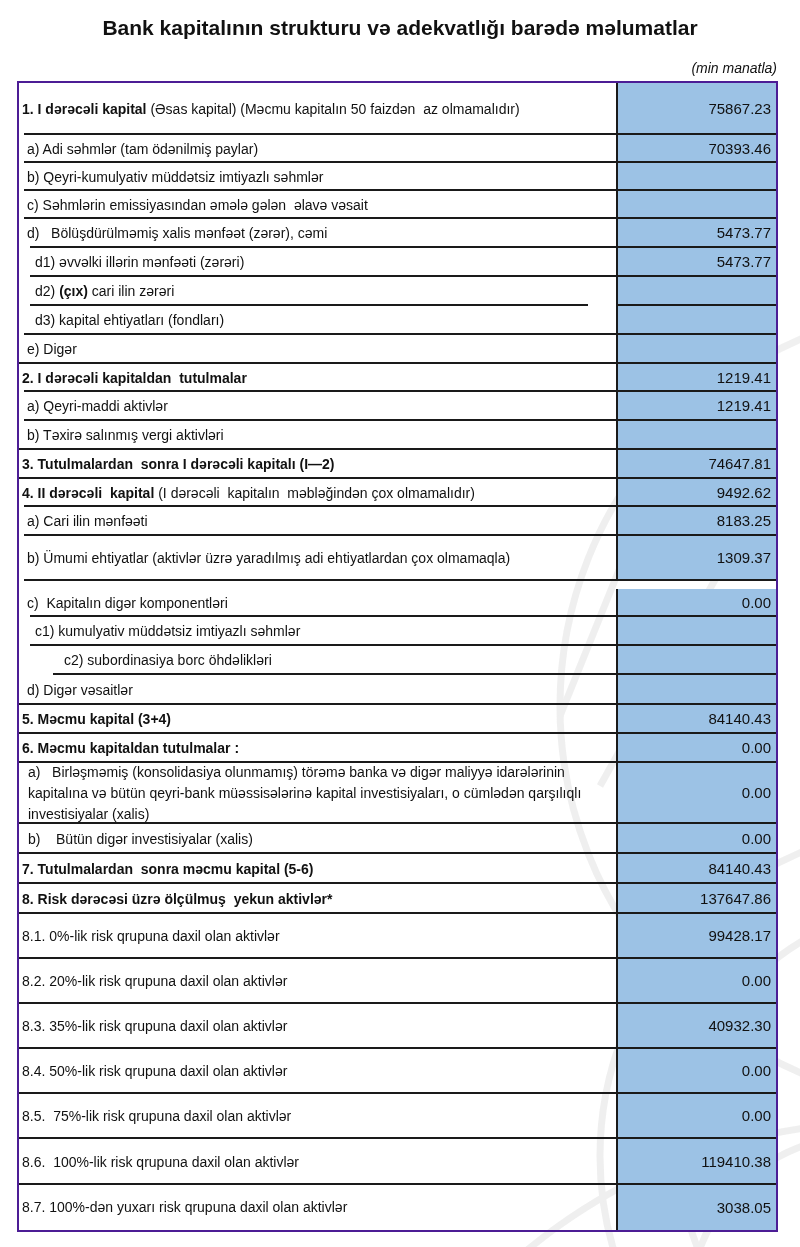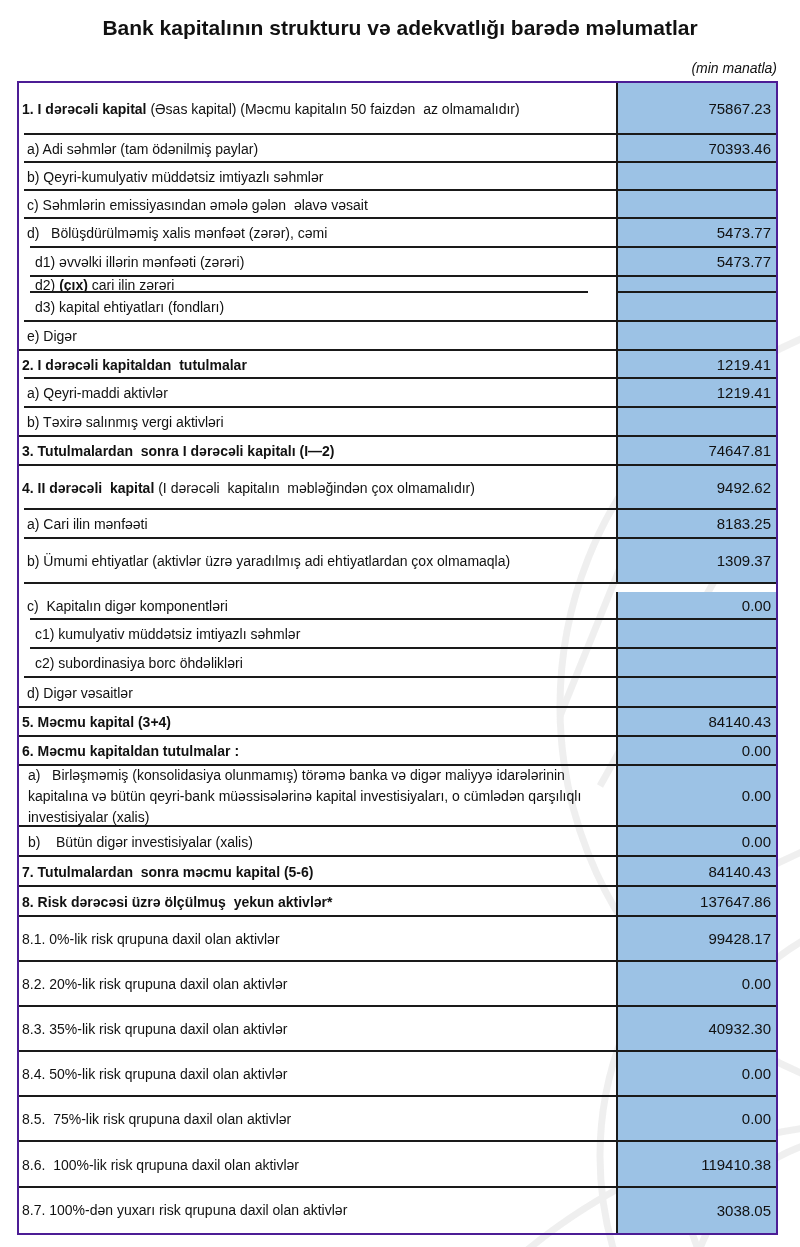--- a/index.html
+++ b/index.html
@@ -113,21 +113,21 @@
         <div class="cv"></div>
       </div>
       <div class="row" style="height: 29px;">
         <div class="cl lvl1" style="--boff: 11px;"><span>d)   Bölüşdürülməmiş xalis mənfəət (zərər), cəmi</span></div>
         <div class="cv">5473.77</div>
       </div>
       <div class="row" style="height: 29px;">
         <div class="cl lvl2" style="--boff: 11px;"><span>d1) əvvəlki illərin mənfəəti (zərəri)</span></div>
         <div class="cv">5473.77</div>
       </div>
-      <div class="row" style="height: 16px; gap: 28px;">
+      <div class="row" style="height: 29px; gap: 28px;">
         <div class="cl lvl2" style="--boff: 11px;"><span>d2) </span><b>(çıx)</b><span> cari ilin zərəri</span></div>
         <div class="cv"></div>
       </div>
       <div class="row" style="height: 29px;">
         <div class="cl lvl2" style="--boff: 5px;"><span>d3) kapital ehtiyatları (fondları)</span></div>
         <div class="cv"></div>
       </div>
       <div class="row" style="height: 29px;">
         <div class="cl lvl1" style="--boff: 0px;"><span>e) Digər</span></div>
         <div class="cv"></div>
@@ -141,41 +141,41 @@
         <div class="cv">1219.41</div>
       </div>
       <div class="row" style="height: 29px;">
         <div class="cl lvl1" style="--boff: 0px;"><span>b) Təxirə salınmış vergi aktivləri</span></div>
         <div class="cv"></div>
       </div>
       <div class="row" style="height: 29px;">
         <div class="cl lvl0" style="--boff: 0px;"><b>3. Tutulmalardan  sonra I dərəcəli kapitalı (I—2)</b></div>
         <div class="cv">74647.81</div>
       </div>
-      <div class="row" style="height: 44px;">
+      <div class="row" style="height: 28px;">
         <div class="cl lvl0" style="--boff: 5px;"><b>4. II dərəcəli  kapital</b><span> (I dərəcəli  kapitalın  məbləğindən çox olmamalıdır)</span></div>
         <div class="cv">9492.62</div>
       </div>
       <div class="row" style="height: 29px;">
         <div class="cl lvl1" style="--boff: 5px;"><span>a) Cari ilin mənfəəti</span></div>
         <div class="cv">8183.25</div>
       </div>
       <div class="row" style="height: 45px;">
         <div class="cl lvl1" style="--boff: 5px;"><span>b) Ümumi ehtiyatlar (aktivlər üzrə yaradılmış adi ehtiyatlardan çox olmamaqla)</span></div>
         <div class="cv">1309.37</div>
       </div>
       <div class="row" style="height: 28px; margin-top: 8px;">
         <div class="cl lvl1" style="--boff: 11px;"><span>c)  Kapitalın digər komponentləri</span></div>
         <div class="cv">0.00</div>
       </div>
       <div class="row" style="height: 29px;">
         <div class="cl lvl2" style="--boff: 11px;"><span>c1) kumulyativ müddətsiz imtiyazlı səhmlər</span></div>
         <div class="cv"></div>
       </div>
-      <div class="row" style="height: 29px;">
+      <div class="row" style="height: 29px; margin-left: 29px;">
         <div class="cl lvl2" style="--boff: 5px;"><span>c2) subordinasiya borc öhdəlikləri</span></div>
         <div class="cv"></div>
       </div>
       <div class="row" style="height: 30px;">
         <div class="cl lvl1" style="--boff: 0px;"><span>d) Digər vəsaitlər</span></div>
         <div class="cv"></div>
       </div>
       <div class="row" style="height: 29px;">
         <div class="cl lvl0" style="--boff: 0px;"><b>5. Məcmu kapital (3+4)</b></div>
         <div class="cv">84140.43</div>

